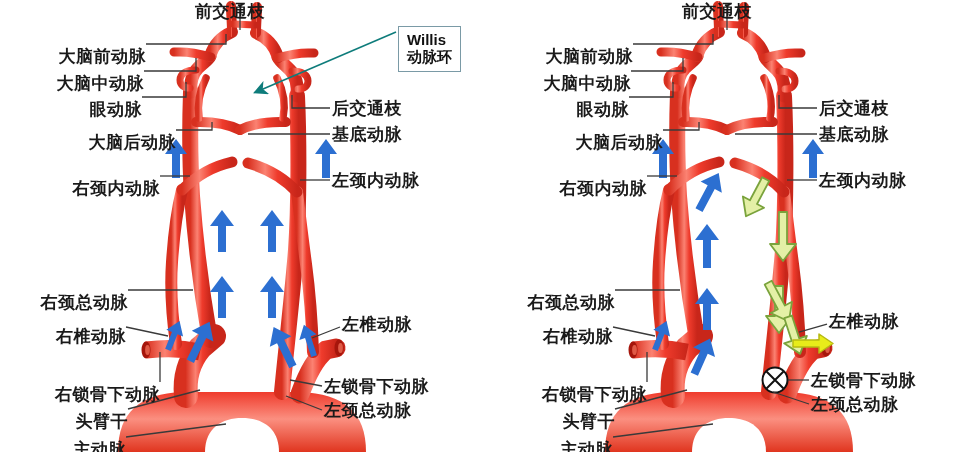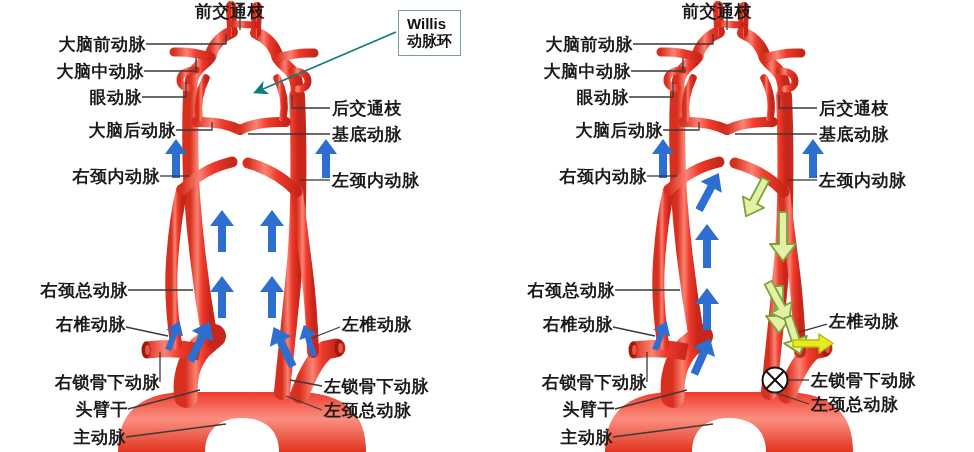--- a/index.html
+++ b/index.html
@@ -15,21 +15,21 @@
   .panel svg{position:absolute;left:0;top:0;width:487px;height:452px;}
   .lbl{
     position:absolute;
     font-size:17px;
     font-weight:700;
     color:#1a1a1a;
     white-space:nowrap;
     line-height:1;
     letter-spacing:0.5px;
   }
-  .lbl.r{transform:translateX(-100%);}
+  .lbl.r{transform:translateX(-100%);margin-top:12px;}
   .willis-box{
     position:absolute;
     border:1.5px solid #7a9aa6;
     background:#ffffff;
     padding:4px 8px 5px 8px;
     line-height:1.15;
   }
   .willis-box .wl{
     font-size:15px;font-weight:700;color:#111;display:block;white-space:nowrap;
   }
@@ -160,21 +160,21 @@
     <div class="lbl" style="left:332px;top:172px;">左颈内动脉</div>
     <div class="lbl r" style="left:128px;top:282px;">右颈总动脉</div>
     <div class="lbl r" style="left:126px;top:316px;">右椎动脉</div>
     <div class="lbl" style="left:342px;top:316px;">左椎动脉</div>
     <div class="lbl r" style="left:160px;top:374px;">右锁骨下动脉</div>
     <div class="lbl r" style="left:128px;top:401px;">头臂干</div>
     <div class="lbl" style="left:324px;top:378px;">左锁骨下动脉</div>
     <div class="lbl" style="left:324px;top:402px;">左颈总动脉</div>
     <div class="lbl r" style="left:126px;top:429px;">主动脉</div>
 
-    <div class="willis-box" style="left:398px;top:10px;">
+    <div class="willis-box" style="left:398px;top:26px;">
       <span class="wl">Willis</span>
       <span class="wl">动脉环</span>
     </div>
   </div>
 
   <div class="panel" id="panel-right">
     <svg viewBox="0 0 487 452">
       <defs>
         <linearGradient id="artGradR" x1="0" y1="0" x2="1" y2="0">
           <stop offset="0%" stop-color="#d8301f"></stop>

